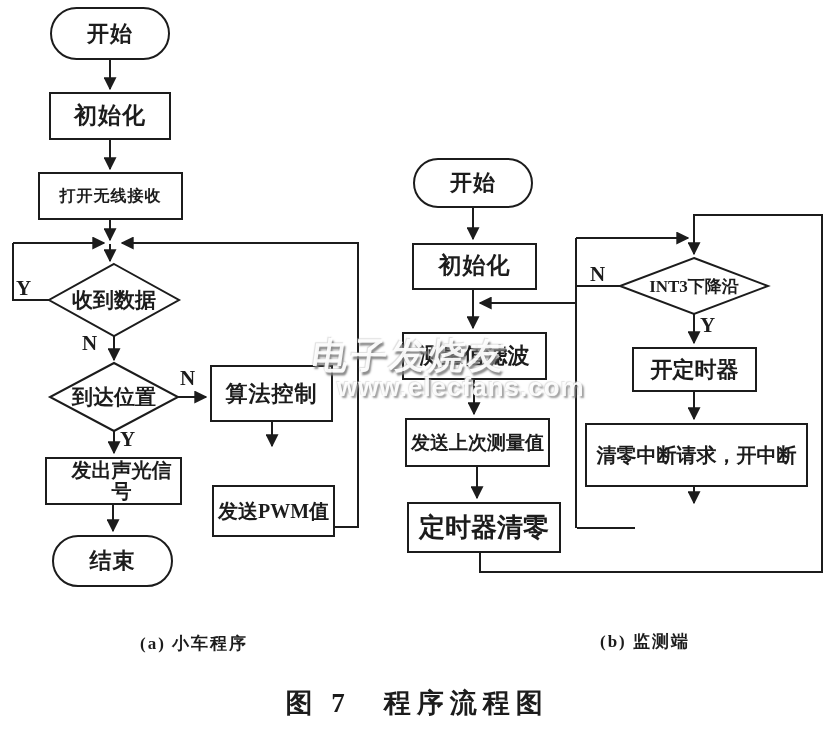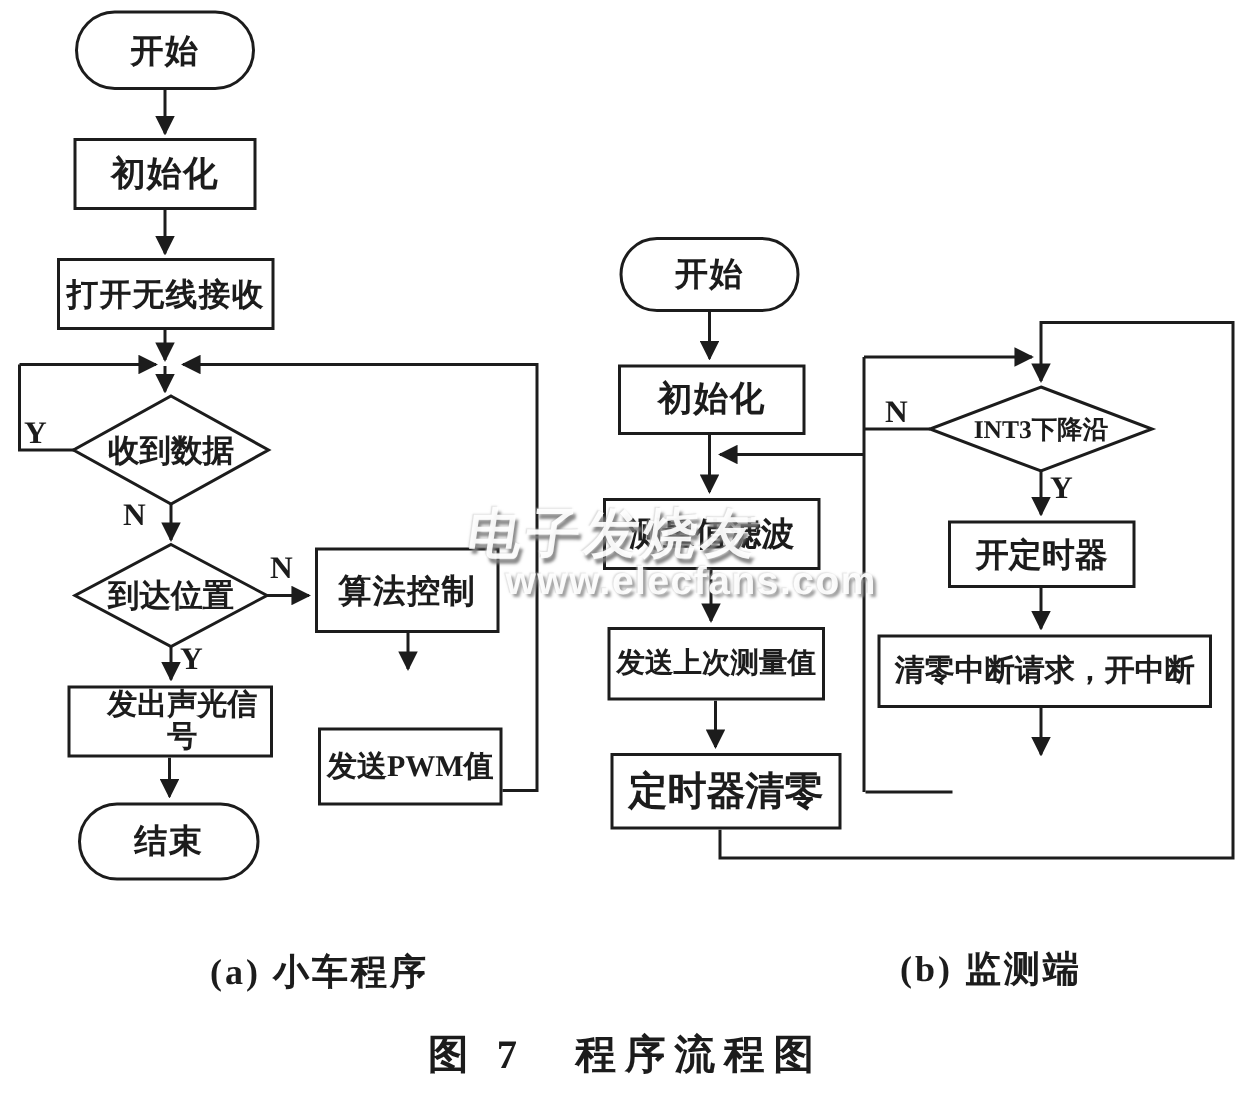--- a/index.html
+++ b/index.html
@@ -16,21 +16,21 @@
   .stadium{border-radius:28px;}
   .dtext{
     position:absolute;display:flex;align-items:center;justify-content:center;
     box-sizing:border-box;background:transparent;border:none;text-align:center;
     font-weight:600;letter-spacing:1px;
   }
   .yn{
     position:absolute;font-size:21px;font-weight:600;
     font-family:"Liberation Serif","DejaVu Serif",serif;
   }
-  .caption{position:absolute;font-size:24px;letter-spacing:2px;font-weight:600;}
+  .caption{position:absolute;font-size:17px;letter-spacing:2px;font-weight:600;}
   #figure-title{
     position:absolute;left:0;right:0;top:685px;text-align:center;
     font-size:27px;font-weight:bold;letter-spacing:6px;
   }
   .wm{
     position:absolute;font-weight:bold;color:rgba(255,255,255,0.92);
     pointer-events:none;white-space:nowrap;
   }
   #wm-brand{
     left:312px;top:332px;font-size:36px;letter-spacing:3px;
@@ -38,35 +38,35 @@
     text-shadow:2px 3px 2px rgba(125,125,125,0.9), -1px -1px 1px rgba(190,190,190,0.5);
   }
   #wm-site{
     left:337px;top:372px;font-size:26px;letter-spacing:1px;
     font-family:"Liberation Sans","DejaVu Sans",sans-serif;
     text-shadow:2px 2px 2px rgba(140,140,140,0.85), -1px -1px 1px rgba(200,200,200,0.5);
   }
   
   #a-start{left:50px;top:7px;width:120px;height:53px;font-size:22px;}
   #a-init{left:49px;top:92px;width:122px;height:48px;font-size:23px;}
-  #a-open{left:38px;top:172px;width:145px;height:48px;font-size:21px;}
+  #a-open{left:38px;top:172px;width:145px;height:48px;font-size:16px;}
   #a-algo{left:210px;top:365px;width:123px;height:57px;font-size:22px;}
   #a-pwm{left:212px;top:450px;width:123px;height:52px;font-size:20px;letter-spacing:0;margin-top:35px;}
   #a-signal{left:45px;top:457px;width:137px;height:48px;font-size:20px;letter-spacing:0;padding-left:16px;}
   #a-end{left:52px;top:535px;width:121px;height:52px;font-size:22px;}
   #a-recv-text{left:49px;top:264px;width:130px;height:72px;font-size:21px;letter-spacing:0;}
   #a-arrive-text{left:50px;top:363px;width:128px;height:68px;font-size:21px;letter-spacing:0;}
   
   #b-start{left:413px;top:158px;width:120px;height:50px;font-size:22px;}
   #b-init{left:412px;top:243px;width:125px;height:47px;font-size:23px;}
   #b-filter{left:402px;top:332px;width:145px;height:48px;font-size:22px;letter-spacing:0;}
   #b-sendprev{left:405px;top:418px;width:145px;height:49px;font-size:19px;letter-spacing:0;}
   #b-timerclear{left:407px;top:502px;width:154px;height:51px;font-size:26px;letter-spacing:0;}
   #b-starttimer{left:632px;top:347px;width:125px;height:45px;font-size:22px;letter-spacing:0;}
-  #b-clearirq{left:585px;top:423px;width:223px;height:49px;font-size:20px;letter-spacing:0;}
+  #b-clearirq{left:585px;top:423px;width:223px;height:64px;font-size:20px;letter-spacing:0;}
   #b-delay{left:635px;top:507px;width:125px;height:46px;font-size:20px;letter-spacing:0;}
   #b-int3-text{left:620px;top:258px;width:148px;height:56px;font-size:17px;letter-spacing:0;}
   
   #a-recv-y{left:16px;top:276px;}
   #a-recv-n{left:82px;top:331px;}
   #a-arrive-n{left:180px;top:366px;}
   #a-arrive-y{left:120px;top:427px;}
   #b-int3-n{left:590px;top:262px;}
   #b-int3-y{left:700px;top:313px;}
   #caption-a{left:140px;top:632px;}

